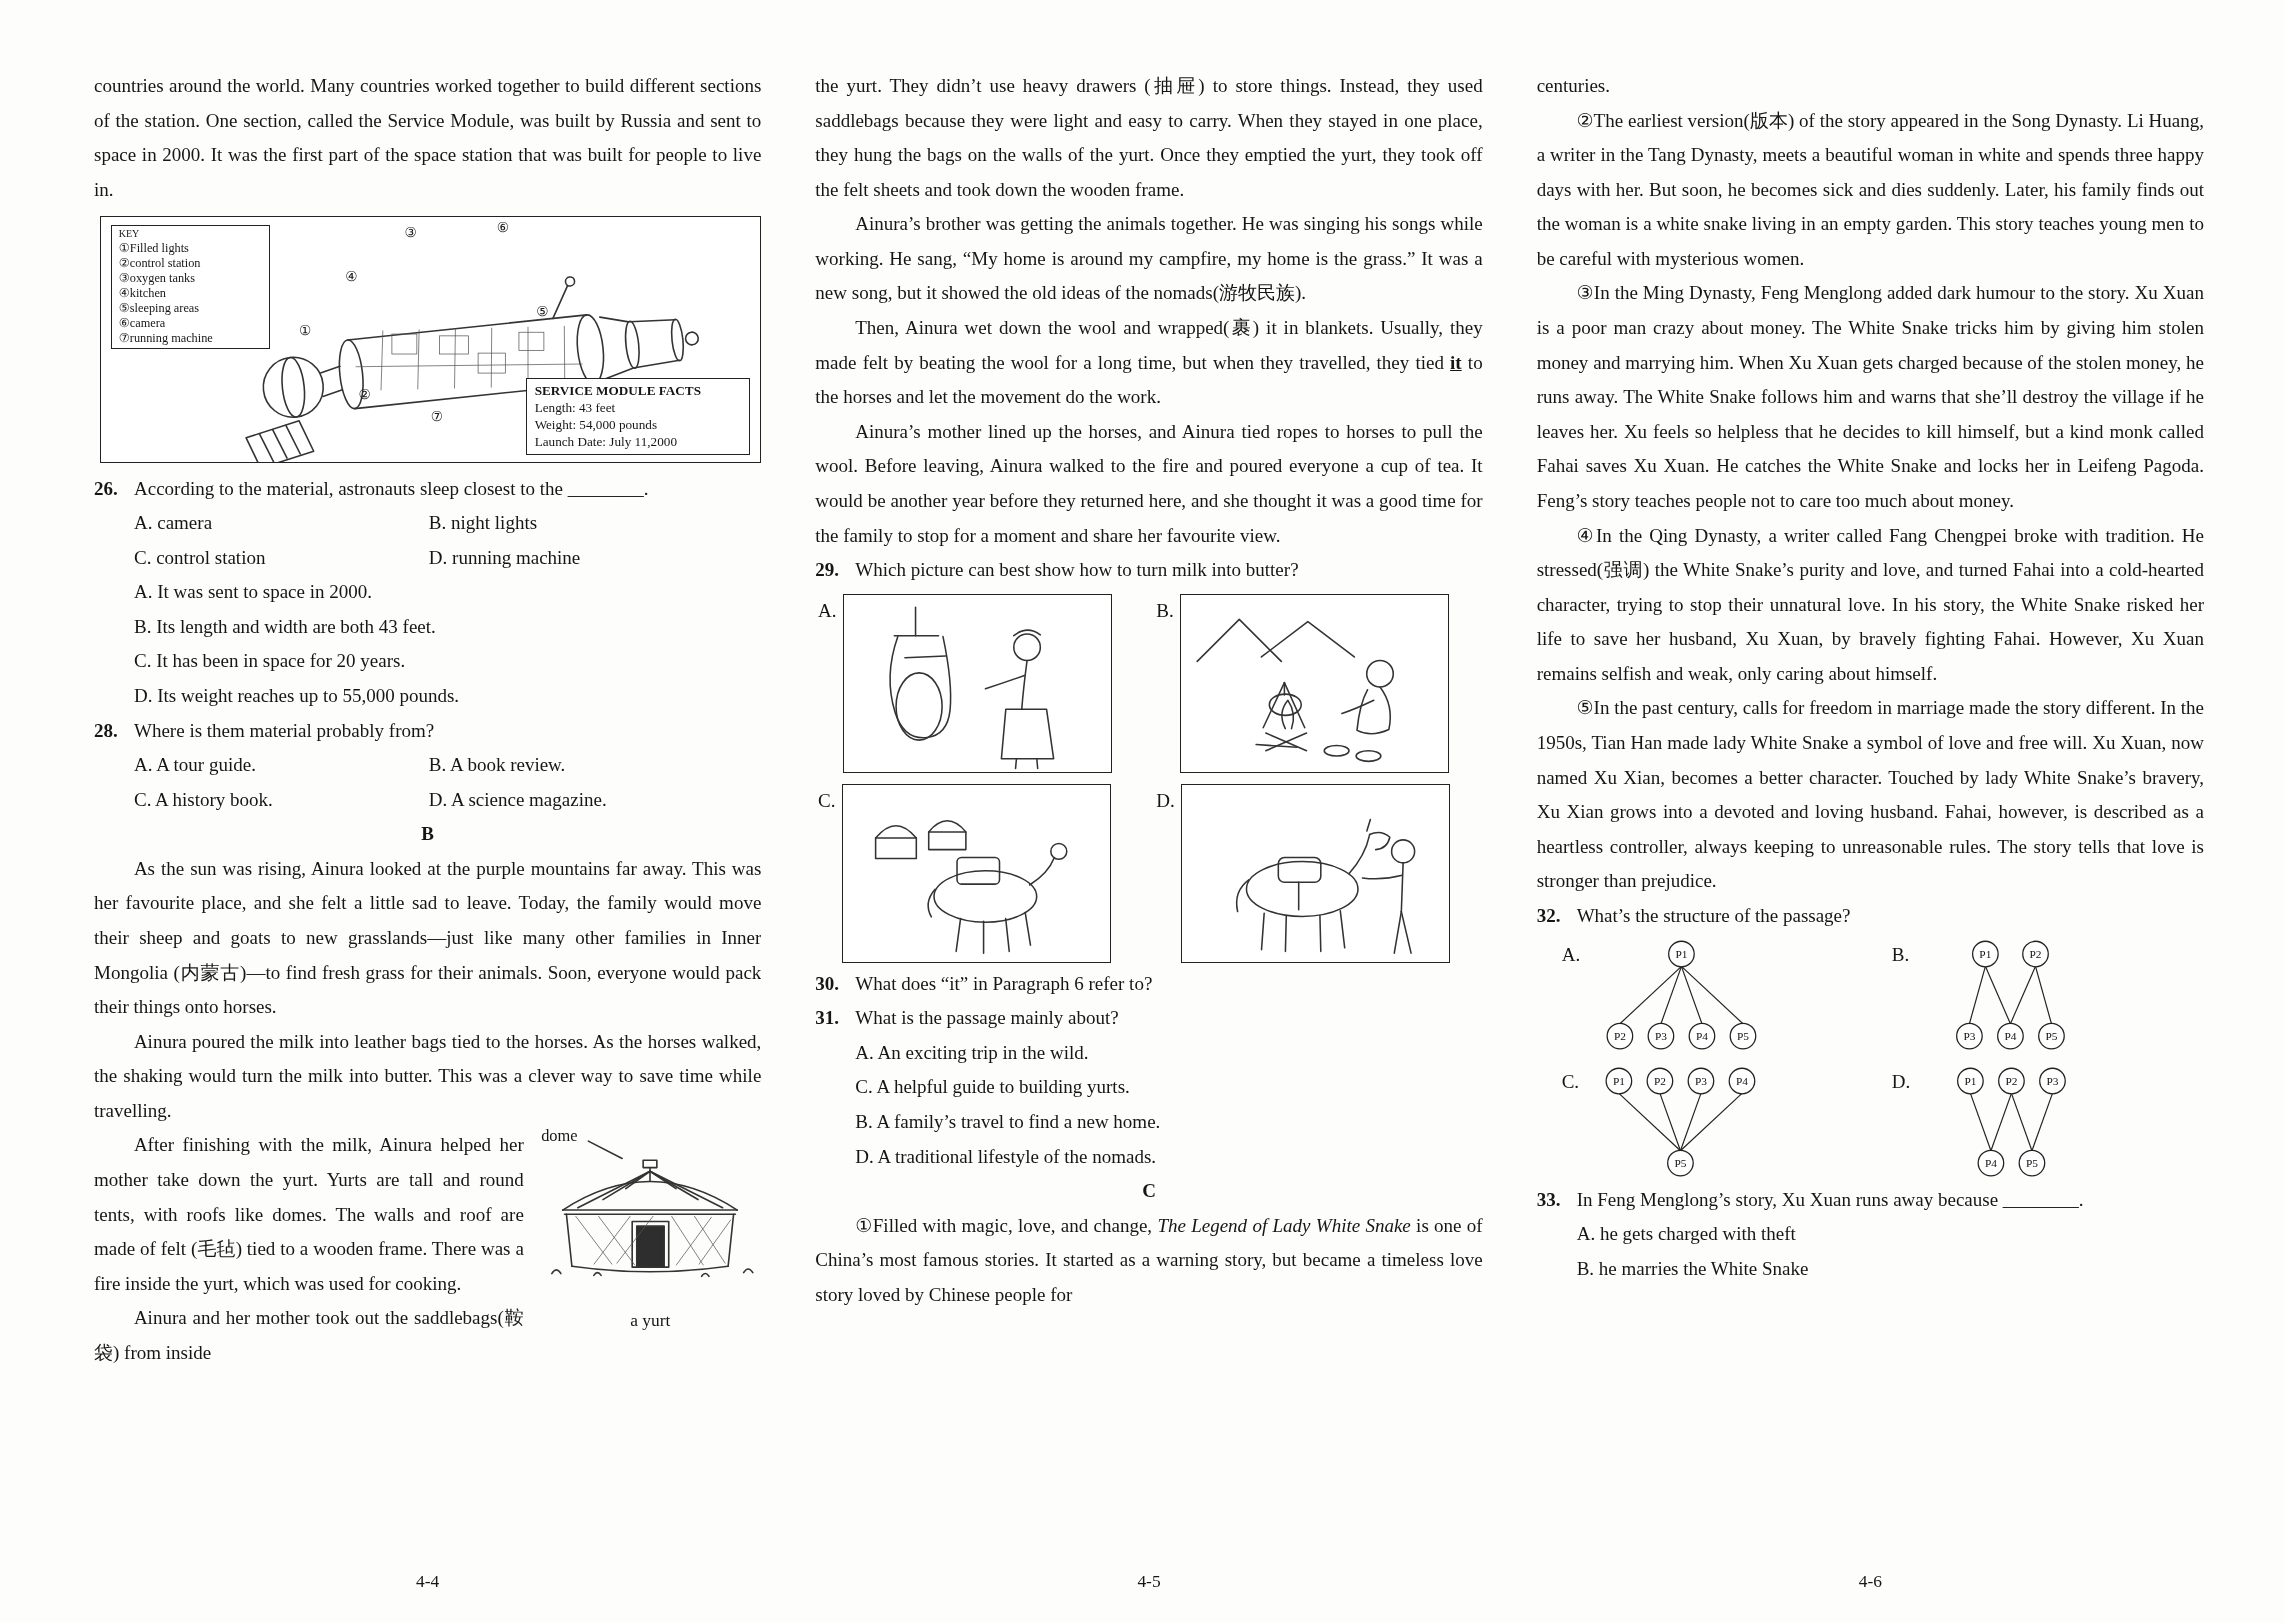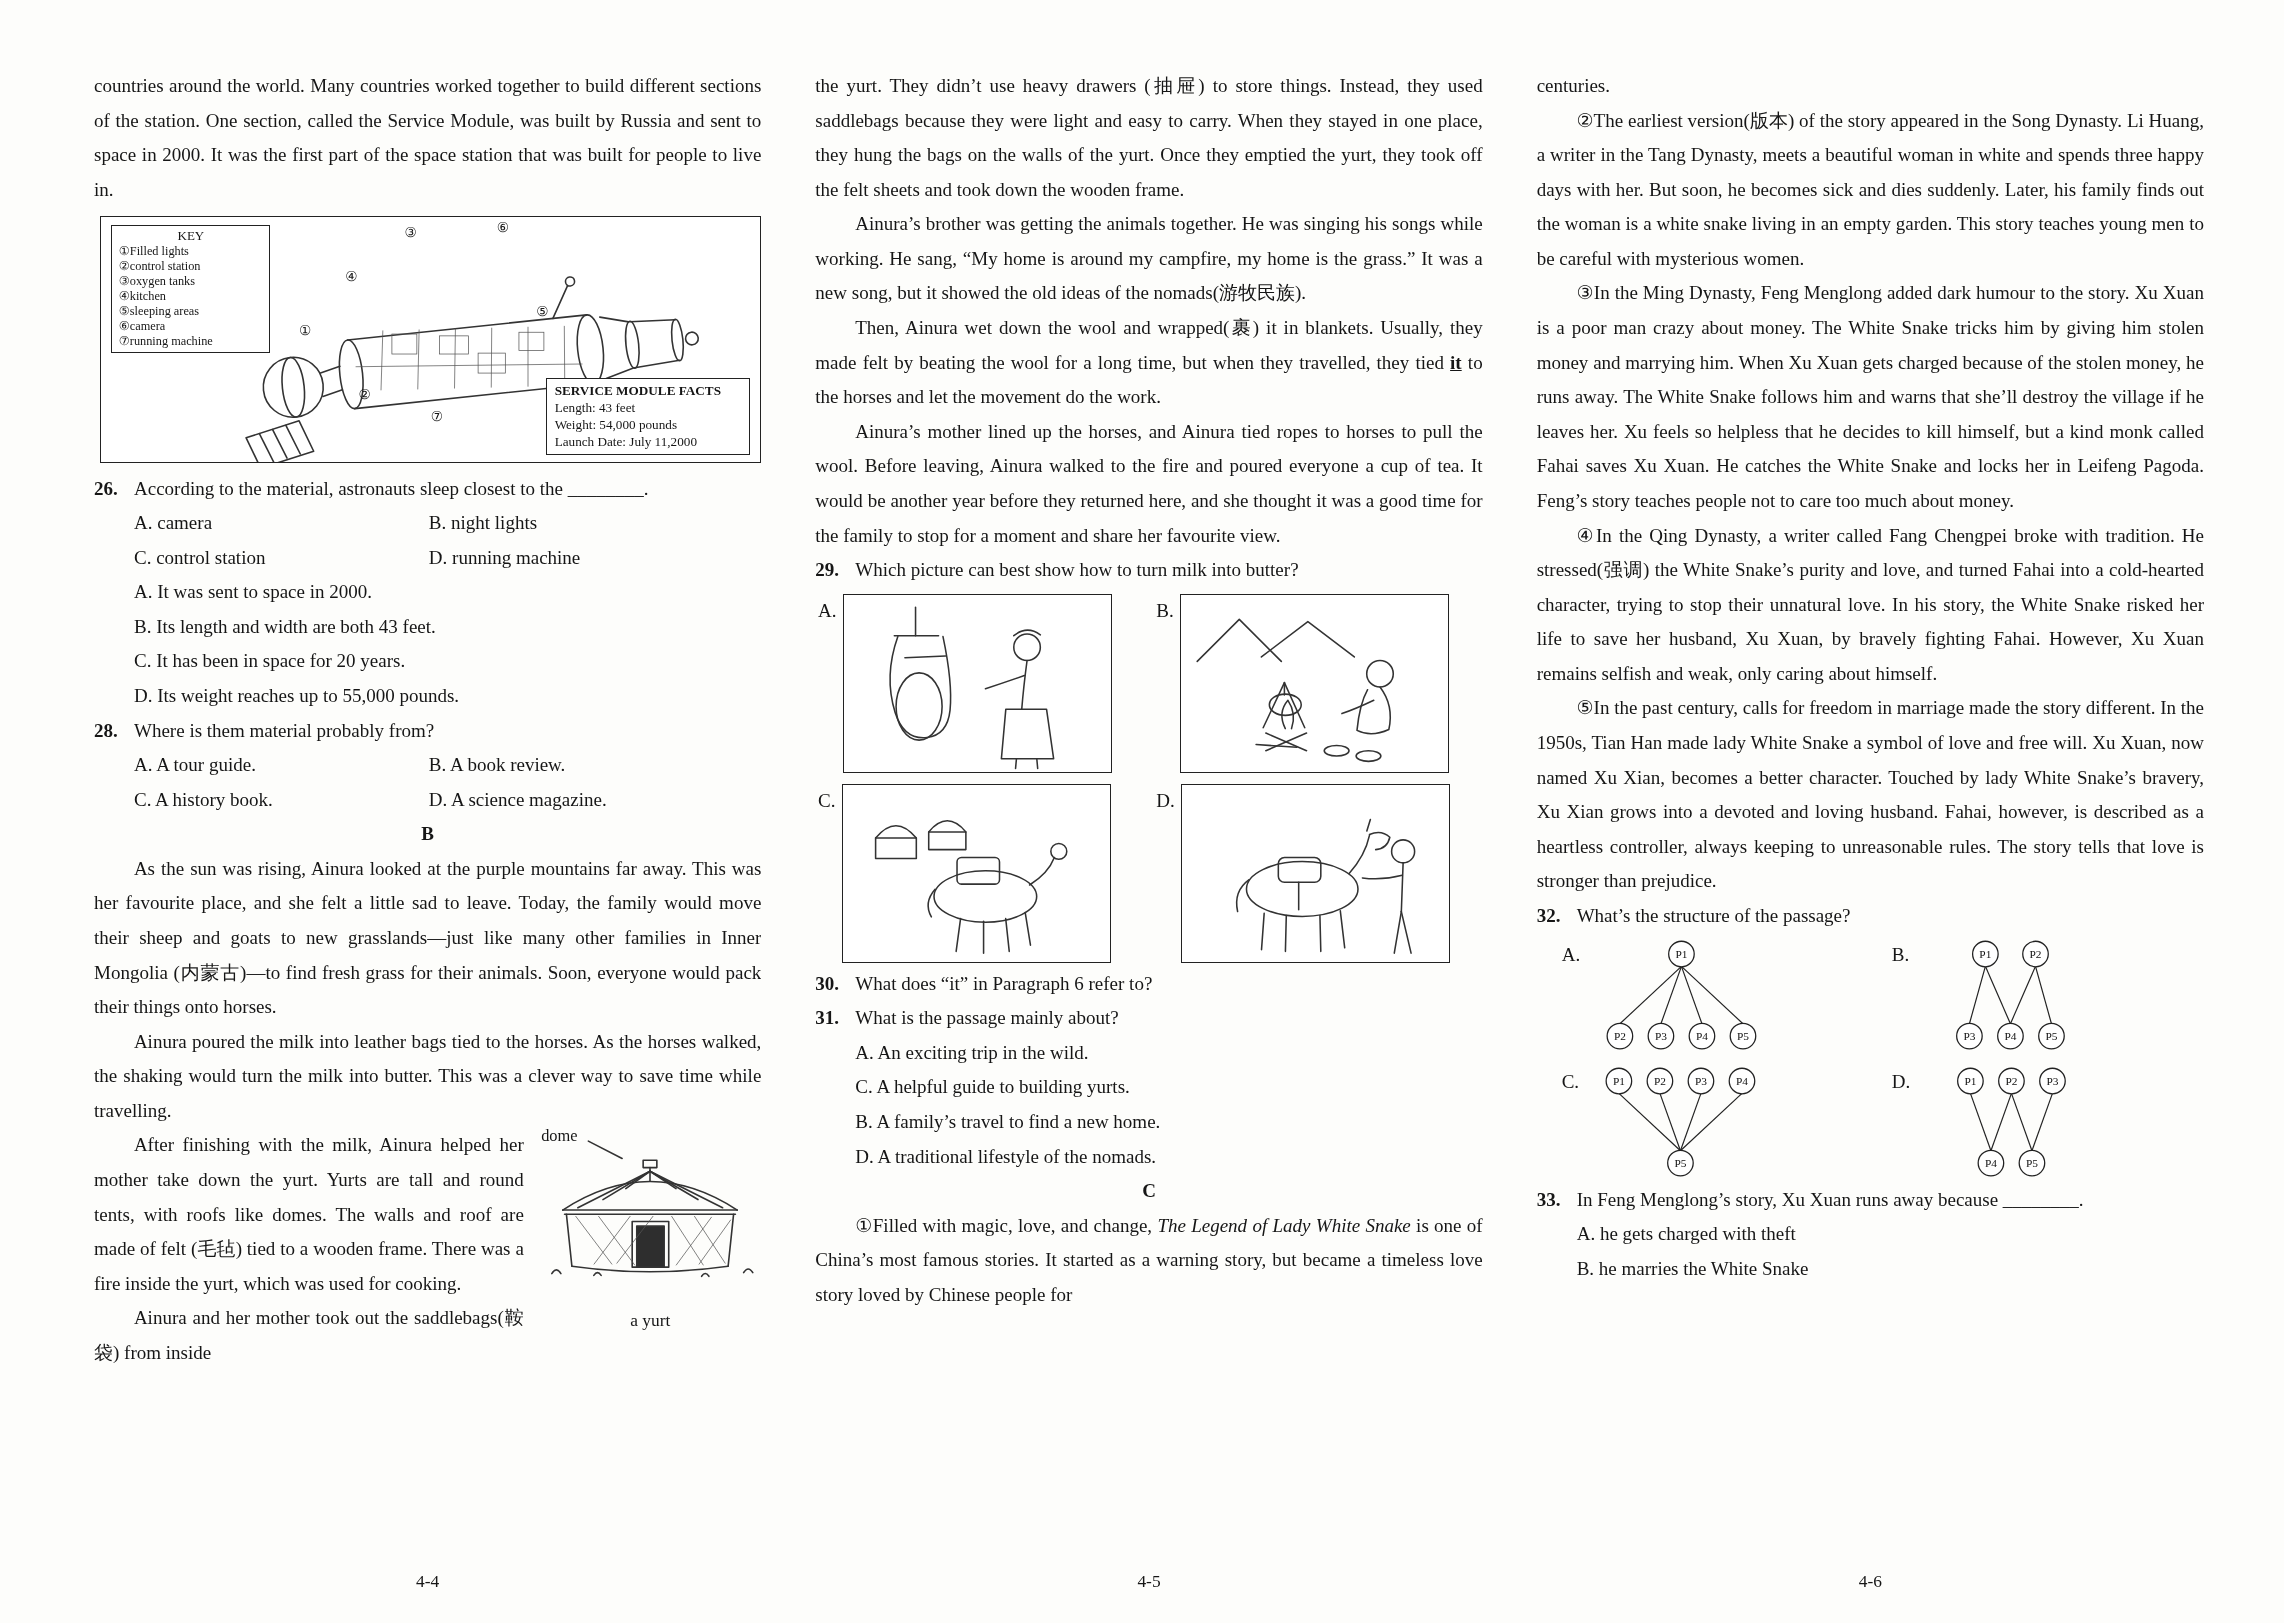--- a/index.html
+++ b/index.html
@@ -24,22 +24,22 @@
   .opt-list { margin-left:40px; }
   .opt-row { margin-left:40px; display:flex; gap:29px; flex-wrap:wrap; text-align:left; }
   .page-num { position:absolute; bottom:0; left:50%; transform:translateX(-50%); font-size:17.4px; line-height:1.2; }
   .em-it { font-weight:bold; text-decoration:underline; }
   .italic { font-style:italic; }
 
   
   .station-figure { position:relative; border:1.4px solid #222; height:247px; margin:8.2px 0 9px 6.4px; background:#fff; }
   .station-figure svg { position:absolute; inset:0; width:100%; height:100%; }
   .key-box { position:absolute; left:10px; top:8.2px; width:159px; border:1.4px solid #222; padding:2.7px 6.4px; font-size:12.3px; line-height:1.22; text-align:left; text-indent:0; background:#fff; }
-  .key-title { text-align:center; font-size:13px; }
-  .facts-box { position:absolute; right:10px; bottom:6.4px; width:204px; border:1.4px solid #222; padding:3.7px 7.3px; font-size:13.2px; line-height:1.28; text-align:left; text-indent:0; background:#fff; }
+  .key-title { text-align:left; font-size:10px; }
+  .facts-box { position:absolute; right:10px; bottom:6.4px; width:224px; border:1.4px solid #222; padding:3.7px 7.3px; font-size:13.2px; line-height:1.28; text-align:left; text-indent:0; background:#fff; }
   .facts-title { font-weight:bold; }
   .callout { position:absolute; font-size:13.7px; line-height:1; }
 
   
   .yurt-wrap { float:right; width:222px; margin:1.8px 0 2.7px 15.5px; display:flex; flex-direction:column; align-items:center; text-indent:0; position:relative;gap:29px; }
   .dome-label { position:absolute; left:1.8px; top:-3.7px; font-size:16.4px; line-height:1.1; }
   .yurt-caption { font-size:17.4px; line-height:1.1; margin-top:0.9px; }
 
   
   .pic-grid { margin:6.4px 0 3.7px 2.7px; display:grid; grid-template-columns:1fr 1fr; gap:11px 12px; }

